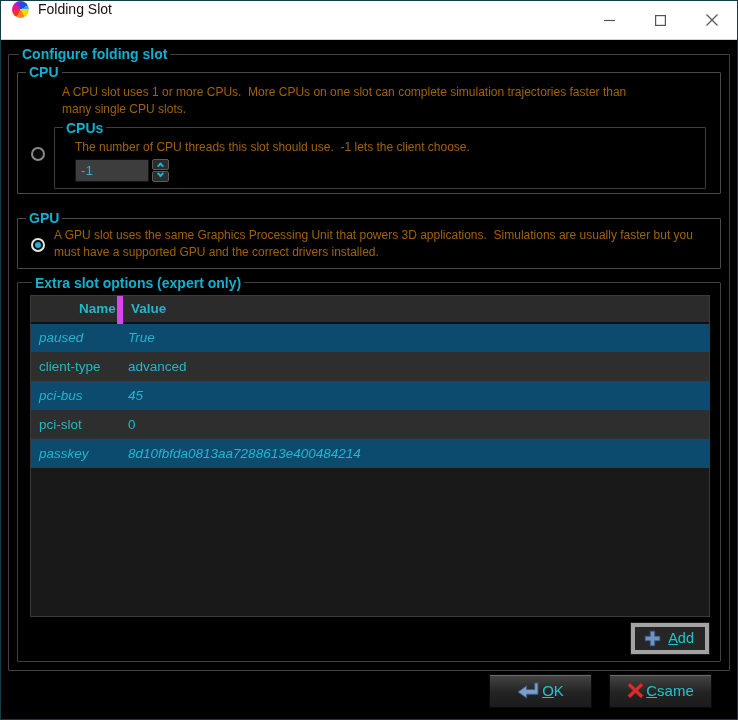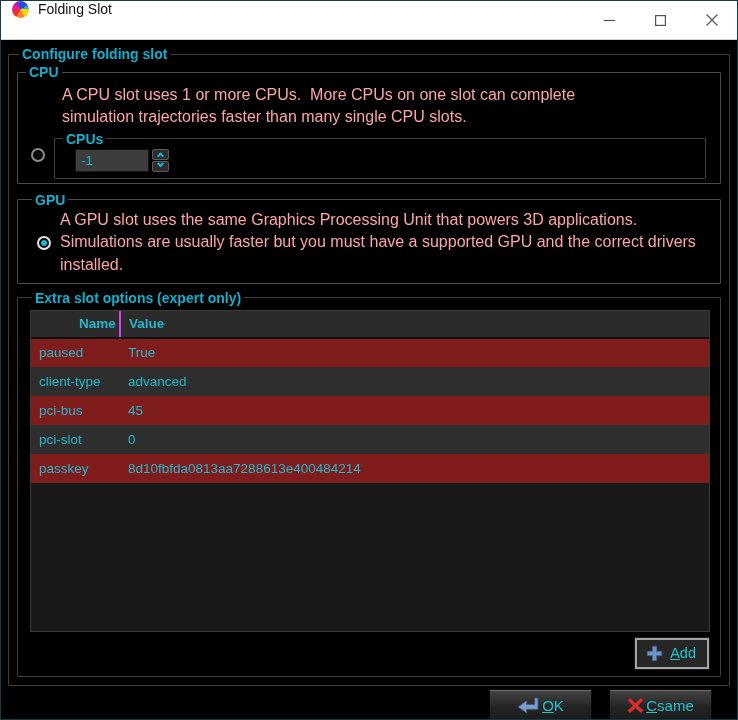--- a/index.html
+++ b/index.html
@@ -44,21 +44,21 @@
 
   fieldset {
     border: 1px solid #3f3f3f;
     border-radius: 1px;
     padding: 2px 6px 6px 6px;
   }
   legend {
     color: #12b0cf; font-weight: bold; font-size: 14px;
     padding: 0 3px; margin-left: 2px;
   }
-  .cyan-text { color: #fca5a5; font-size: 16px; line-height: 1.4; white-space: pre-wrap; }
+  .cyan-text { color: #a16207; font-size: 12px; line-height: 1.4; white-space: pre-wrap; }
 
   #configure-group { flex: 1; display: flex; flex-direction: column; padding: 2px 8px 8px 8px; }
 
   
   #cpu-group { border-color: #4a4a4a; padding-bottom: 4px; }
   #cpu-desc { margin: 2px 0 2px 38px; max-width: 588px; }
   .radio-row { display: flex; align-items: center; }
   .radio {
     width: 14px; height: 14px; border-radius: 50%;
     border: 2px solid #8a8a8a; background: #0a0a0a;
@@ -84,50 +84,50 @@
   .spin-btn {
     width: 17px; height: 11px; background: #2c2c2c;
     border: 1px solid #5a5a5a; border-radius: 2px;
     display: flex; align-items: center; justify-content: center;
   }
   .chev { width: 5px; height: 5px; border-left: 2px solid #1db4d4; border-top: 2px solid #1db4d4; }
   .chev.up   { transform: rotate(45deg) translate(1px,1px); }
   .chev.down { transform: rotate(225deg) translate(2px,2px); }
 
   
-  #gpu-group { border-color: #4a4a4a; margin-top: 8px; padding: 0 6px 4px 12px; }
+  #gpu-group { border-color: #4a4a4a; margin-top: 16px; padding: 0 6px 4px 6px; }
   #gpu-row { align-items: center; }
   #gpu-desc { max-width: 655px; margin: 1px 0 3px 0; }
 
   
   #extra-group { margin-top: 6px; flex: 1; display: flex; flex-direction: column; padding: 2px 10px 6px 12px; justify-content: space-between; }
   .table-wrap {
     height: 322px; background: #191919;
     border: 1px solid #3a3a3a; margin-top: 2px;
     overflow: hidden;
   }
   table { width: 100%; border-collapse: collapse; table-layout: fixed; }
   th, td {
     text-align: left; font-size: 13.5px; color: #23b6cc;
     padding: 0 8px; height: 29px; font-weight: normal;
     overflow: hidden; white-space: nowrap;
   }
   thead th {
     background: #2b2b2b; font-weight: bold; height: 27px;
     border-bottom: 2px solid #101010;
   }
-  thead th:first-child { border-right: 2px solid #d946ef; padding-left: 48px; }
+  thead th:first-child { border-right: 6px solid #d946ef; padding-left: 48px; }
   col.name-col { width: 89px; }
-  tr.row-dark  td { background: #7f1d1d; }
+  tr.row-dark  td { background: #0c4a6e; font-style: italic; }
   tr.row-light td { background: #2e2e2e; }
 
   .extra-btn-row { display: flex; justify-content: flex-end; margin-top: 5px; background: transparent; }
   .extra-btn-row .btn-strip { display: flex; background: #1d1d1d; padding: 1px; gap: 2px; }
   .flat-btn {
-    height: 31px; background: #262626; border: 2px solid #a3a3a3;
+    height: 31px; background: #262626; border: 4px solid #a3a3a3;
     display: flex; align-items: center; gap: 7px; padding: 0 11px 0 9px;
     color: #23c2cc; font-size: 14.5px; cursor: default;
   }
   .flat-btn .mn { text-decoration: underline; }
 
   .plus-icon, .minus-icon { display: block; }
 
   
   .footer {
     flex: 0 0 46px; display: flex; justify-content: flex-end;
@@ -184,20 +184,21 @@
 
       <fieldset id="cpu-group">
         <legend>CPU</legend>
         <div id="cpu-desc" class="cyan-text">A CPU slot uses 1 or more CPUs.  More CPUs on one slot can complete simulation trajectories faster than many single CPU slots.</div>
         <div class="radio-row">
           <div class="radio">
               <div class="radio-dot"></div>
             </div>
           <fieldset id="cpus-group">
             <legend>CPUs</legend>
+            <div id="cpus-desc" class="cyan-text">The number of CPU threads this slot should use.  -1 lets the client choose.</div>
             <div class="spinner-row">
               <input class="spin-input" value="-1" style="">
               <div class="spin-btns">
                 <div class="spin-btn">
                   <span class="chev up"></span>
                 </div>
                 <div class="spin-btn">
                   <span class="chev down"></span>
                 </div>
               </div>

